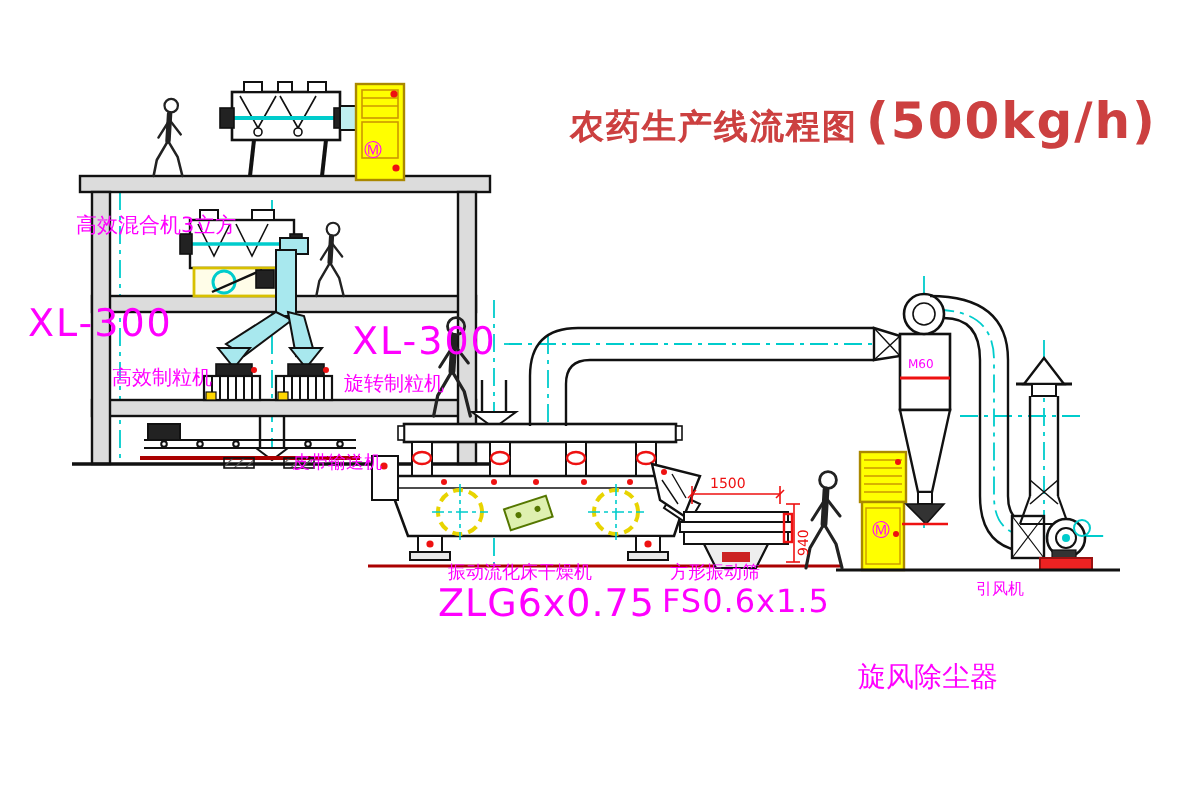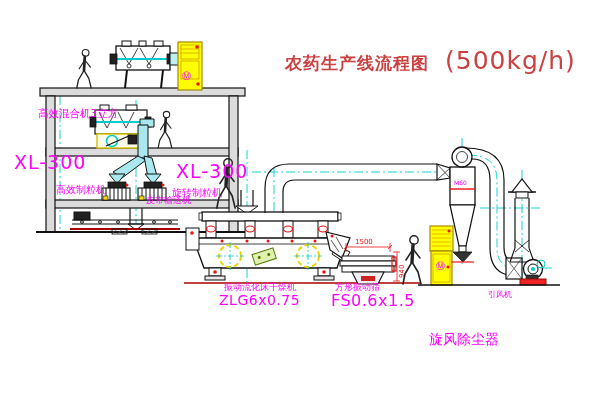--- a/index.html
+++ b/index.html
@@ -4,21 +4,21 @@
 <style>
   html,body{margin:0;padding:0;background:#fff;}
   #canvas{position:relative;width:600px;height:403px;background:#ffffff;overflow:hidden;
           font-family:"DejaVu Sans",sans-serif;}
   svg{position:absolute;left:0;top:0;}
   .lbl{position:absolute;white-space:nowrap;line-height:1;font-family:"DejaVu Sans",sans-serif;}
   .magenta{color:#ff00ff;}
   .red{color:#ee1111;}
   .title-row{position:absolute;left:285px;top:46px;display:flex;align-items:center;color:#cc4040;}
   .title-cn{font-size:17px;font-weight:600;letter-spacing:1px;margin-top:6px;}
-  .title-cap{font-size:25px;font-weight:400;margin-left:16px;letter-spacing:1px;}
+  .title-cap{font-size:25px;font-weight:700;margin-left:4px;letter-spacing:1px;}
 </style>
 </head>
 <body>
 
 <div id="canvas">
 
 <svg width="600" height="403" viewBox="0 0 600 403">
   <defs>
     <pattern id="hatch" width="4" height="4" patternUnits="userSpaceOnUse" patternTransform="rotate(45)">
       <line x1="0" y1="0" x2="0" y2="4" stroke="#555" stroke-width="1.2"></line>
@@ -275,24 +275,24 @@
 </div>
 
 <div class="lbl magenta" style="left:38px;top:108px;font-size:10.5px;">高效混合机3立方</div>
 
 <div class="lbl magenta" style="left:14px;top:153px;font-size:19px;letter-spacing:1px;">XL-300</div>
 <div class="lbl magenta" style="left:8px;top:185px;font-size:10px;margin-left:48px;">高效制粒机</div>
 
 <div class="lbl magenta" style="left:176px;top:162px;font-size:19px;letter-spacing:1px;">XL-300</div>
 <div class="lbl magenta" style="left:172px;top:188px;font-size:10px;">旋转制粒机</div>
 
-<div class="lbl magenta" style="left:146px;top:196px;font-size:9px;">皮带输送机</div>
+<div class="lbl magenta" style="left:146px;top:228px;font-size:9px;">皮带输送机</div>
 
 <div class="lbl magenta" style="left:224px;top:283px;font-size:9px;">振动流化床干燥机</div>
-<div class="lbl magenta" style="left:219px;top:293px;font-size:14px;letter-spacing:0.5px;">ZLG6x0.75</div>
+<div class="lbl magenta" style="left:219px;top:293px;font-size:19px;letter-spacing:0.5px;">ZLG6x0.75</div>
 
 <div class="lbl magenta" style="left:335px;top:283px;font-size:9px;">方形振动筛</div>
 <div class="lbl magenta" style="left:331px;top:293px;font-size:16px;letter-spacing:0.5px;">FS0.6x1.5</div>
 
 <div class="lbl magenta" style="left:429px;top:291px;font-size:14px;margin-top:41px;">旋风除尘器</div>
 <div class="lbl magenta" style="left:488px;top:291px;font-size:8px;">引风机</div>
 <div class="lbl magenta" style="left:454px;top:180px;font-size:6px;">M60</div>
 
 <div class="lbl red" style="left:355px;top:239px;font-size:7px;">1500</div>
 <div class="lbl red" style="left:399px;top:278px;font-size:7px;transform:rotate(-90deg);transform-origin:left top;">940</div>

